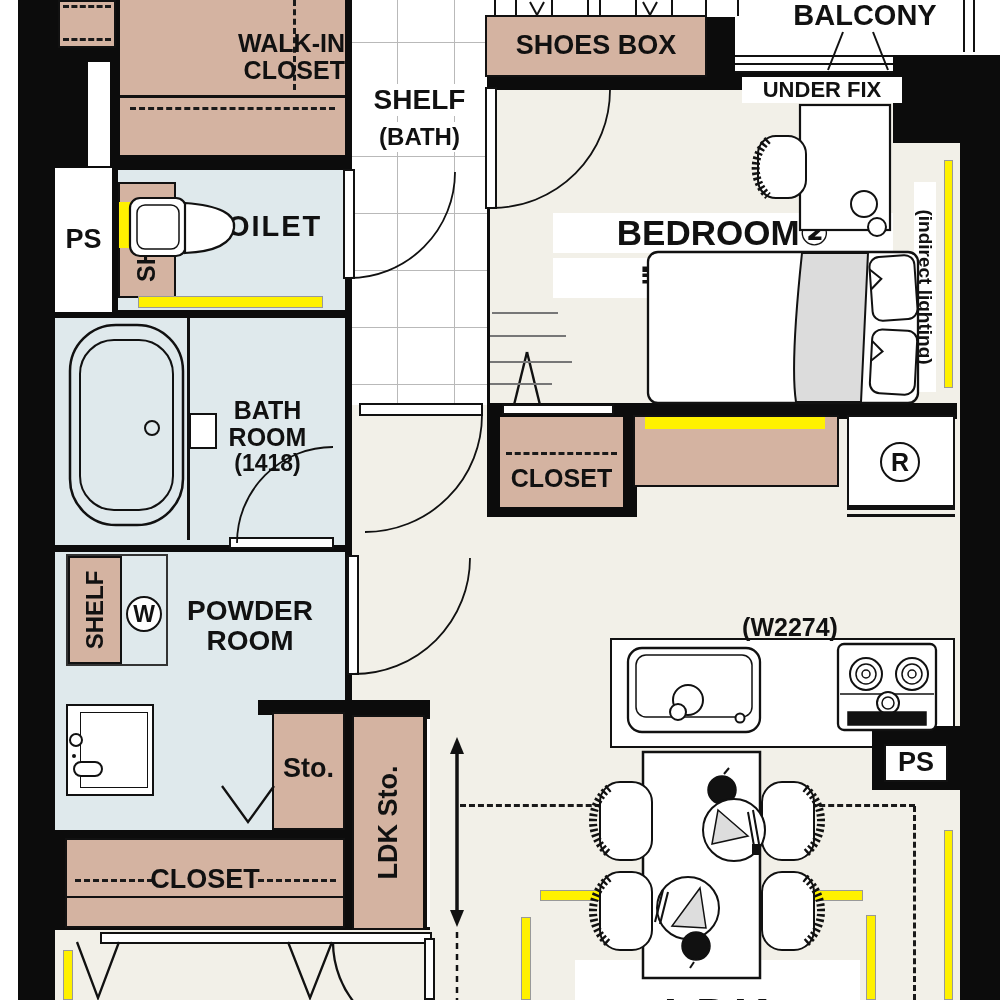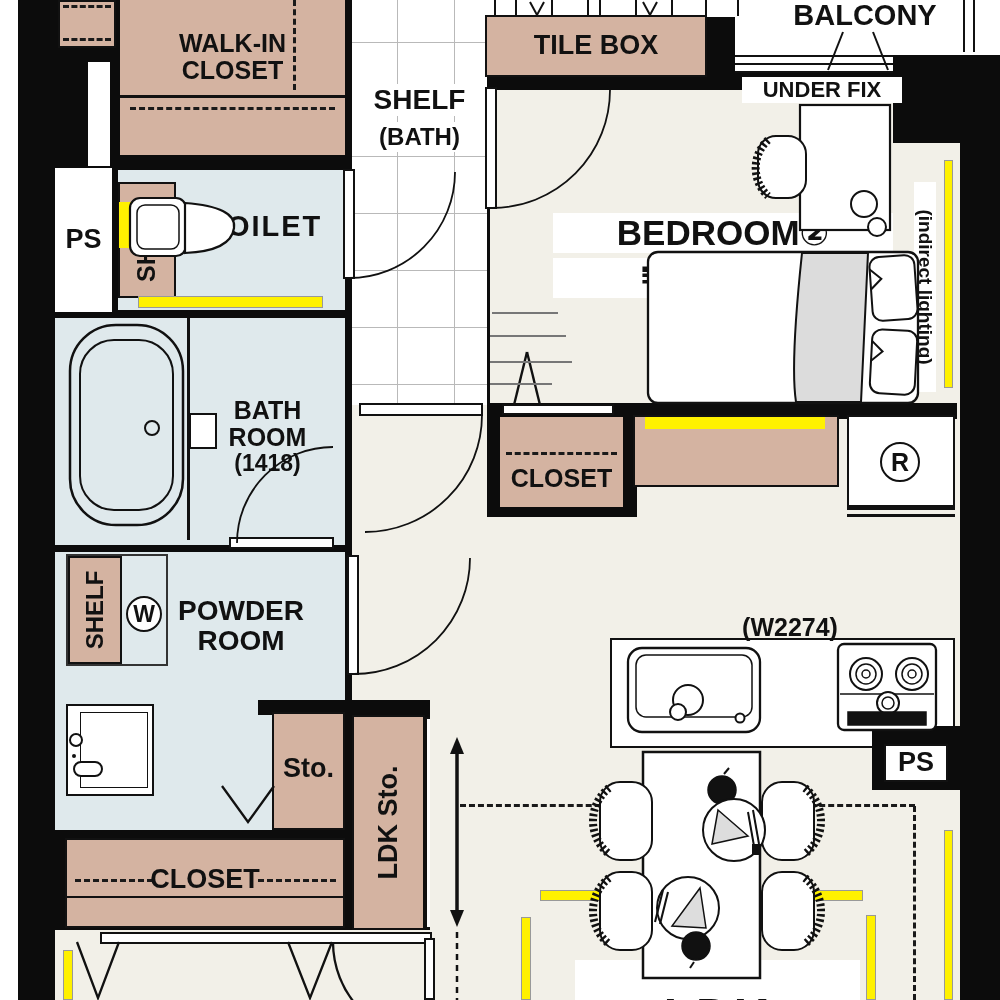--- a/index.html
+++ b/index.html
@@ -37,33 +37,33 @@
 
   <div class="abs tan bord" style="left:58px;top:0;width:58px;height:48px;"></div>
   <div class="abs dash-h" style="left:63px;top:5px;width:48px;"></div>
   <div class="abs dash-h" style="left:63px;top:38px;width:48px;"></div>
   <div class="abs white" style="left:88px;top:62px;width:22px;height:104px;"></div>
 
   <div class="abs tan" style="left:120px;top:0;width:225px;height:155px;"></div>
   <div class="abs dash-v" style="left:293px;top:0;height:90px;"></div>
   <div class="abs" style="left:120px;top:95px;width:225px;height:3px;background:#111;"></div>
   <div class="abs dash-h" style="left:130px;top:107px;width:205px;"></div>
-  <div class="lbl" style="left:120px;top:28px;width:225px;height:58px;font-size:25px;flex-direction:column;">
+  <div class="lbl" style="left:120px;top:28px;width:225px;height:58px;font-size:25px;flex-direction:column;align-items:flex-end;">
     <span>WALK-IN</span>
     <span>CLOSET</span>
   </div>
 
   <div class="abs tile" style="left:352px;top:0;width:135px;height:405px;"></div>
   <div class="abs cream" style="left:352px;top:405px;width:135px;height:310px;"></div>
   <div class="lbl" style="left:352px;top:84px;width:135px;height:32px;font-size:28px;background:#fff;">SHELF</div>
   <div class="lbl" style="left:352px;top:122px;width:135px;height:30px;font-size:24px;font-weight:600;background:#fff;">(BATH)</div>
 
   <div class="abs white" style="left:487px;top:0;width:256px;height:17px;"></div>
   <div class="abs tan bord" style="left:485px;top:15px;width:222px;height:62px;"></div>
-  <div class="lbl" style="left:485px;top:15px;width:222px;height:62px;font-size:27px;">TILE BOX</div>
+  <div class="lbl" style="left:485px;top:15px;width:222px;height:62px;font-size:27px;">SHOES BOX</div>
 
   <div class="abs white" style="left:735px;top:0;width:265px;height:55px;"></div>
   <div class="abs white" style="left:963px;top:0;width:12px;height:52px;border-left:2px solid #111;border-right:2px solid #111;"></div>
   <div class="lbl" style="left:785px;top:0;width:160px;height:32px;font-size:29px;background:#fff;">BALCONY</div>
 
   <div class="abs cream" style="left:490px;top:90px;width:403px;height:315px;"></div>
   <div class="abs cream" style="left:893px;top:143px;width:67px;height:297px;"></div>
   <div class="abs white" style="left:735px;top:55px;width:158px;height:18px;border-top:2.5px solid #111;border-bottom:2.5px solid #111;">
     <div style="position:absolute;left:0;top:6px;width:100%;height:2px;background:#111;"></div>
   </div>
@@ -93,21 +93,21 @@
     <span style="font-size:23px;font-weight:600;">(1418)</span>
   </div>
 
   <div class="abs blue" style="left:55px;top:552px;width:290px;height:278px;"></div>
   <div class="abs" style="left:66px;top:554px;width:102px;height:112px;border:2px solid #333;"></div>
   <div class="abs tan bord" style="left:68px;top:556px;width:54px;height:108px;"></div>
   <div class="lbl rot-ccw" style="left:40px;top:598px;width:110px;height:24px;font-size:24px;">SHELF</div>
   <div class="circ" style="left:126px;top:596px;width:36px;height:36px;font-size:23px;">
     <span>W</span>
   </div>
-  <div class="lbl" style="left:155px;top:594px;width:172px;height:64px;flex-direction:column;font-size:28px;">
+  <div class="lbl" style="left:164px;top:594px;width:172px;height:64px;flex-direction:column;font-size:28px;">
     <span>POWDER</span>
     <span>ROOM</span>
   </div>
   <div class="abs white" style="left:66px;top:704px;width:88px;height:92px;border:2px solid #111;"></div>
   <div class="abs" style="left:80px;top:712px;width:68px;height:76px;border:1.5px solid #111;background:#fff;"></div>
 
   <div class="abs wall" style="left:258px;top:700px;width:190px;height:15px;"></div>
   <div class="abs tan bord" style="left:272px;top:712px;width:73px;height:118px;"></div>
   <div class="lbl" style="left:272px;top:752px;width:73px;height:34px;font-size:27px;">Sto.</div>
   <div class="abs tan bord" style="left:352px;top:715px;width:73px;height:215px;"></div>

